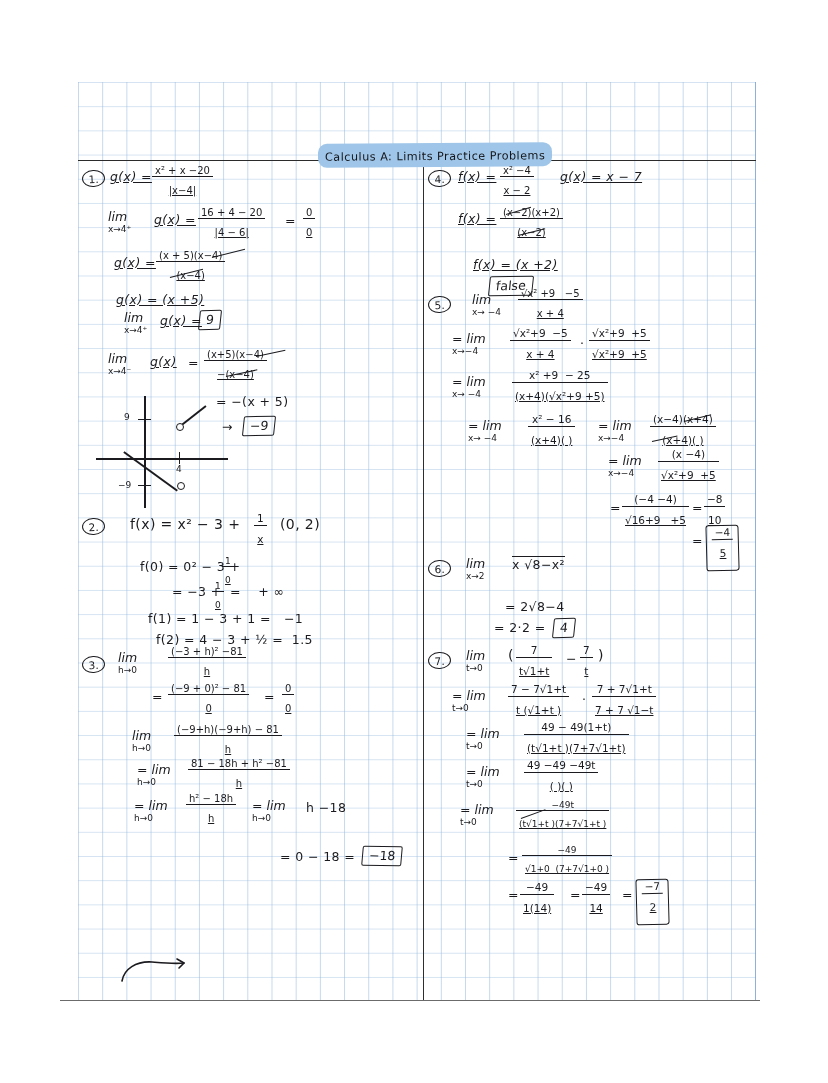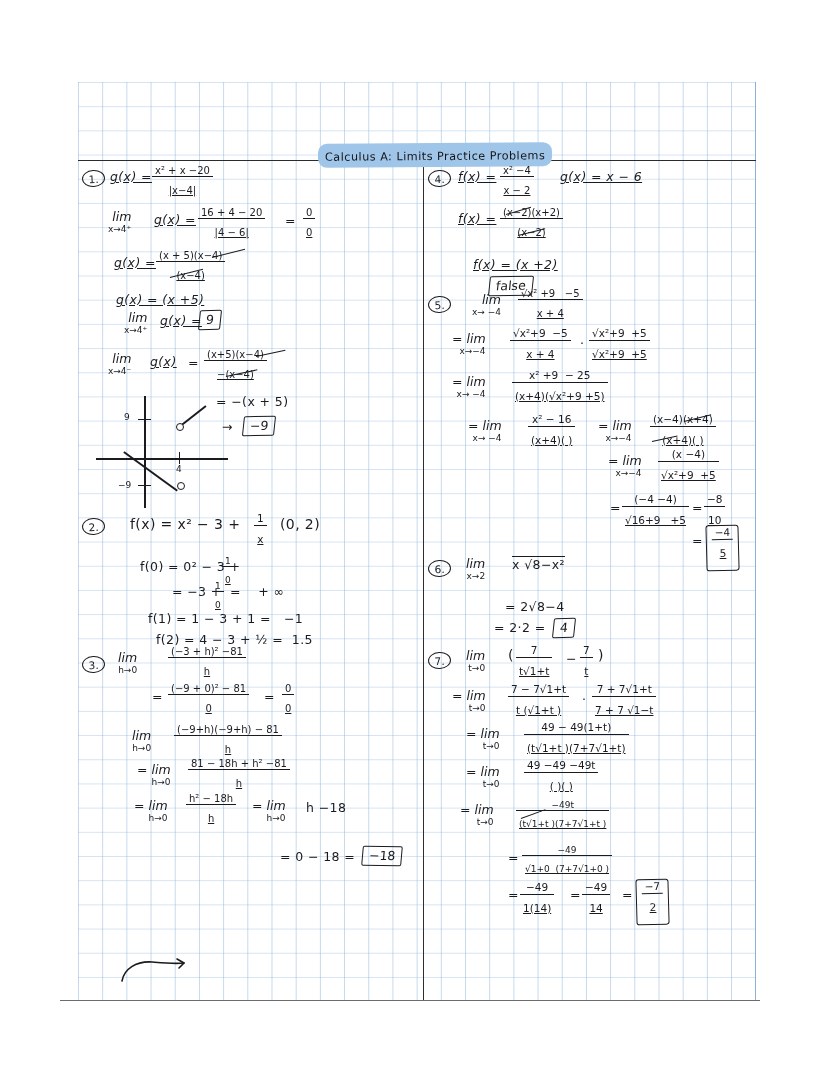--- a/index.html
+++ b/index.html
@@ -53,21 +53,21 @@
   
   .frac{position:absolute;display:inline-block;text-align:center;color:#1b1b1f;
     font-family:"DejaVu Sans",sans-serif;font-size:10px;line-height:1.12;}
   .frac .num{display:block;padding:0 3px;white-space:pre;}
   .frac .den{display:block;padding:8px 3px;white-space:pre;border-top:1.4px solid #1b1b1f;text-decoration:underline;}
   .frac.small{font-size:10.5px;}
   .frac.tiny{font-size:9px;}
 
   
   .lim{position:absolute;color:#1b1b1f;font-family:"DejaVu Sans",sans-serif;
-    line-height:1.0;text-align:right;}
+    line-height:1.0;text-align:left;}
   .lim .l1{display:block;font-size:12.5px;font-style:italic;}
   .lim .l2{display:block;font-size:9px;margin-top:1px;}
 
   
   .boxans{position:absolute;border:1.6px solid #1b1b1f;
     padding:1px 6px 2px 6px;font-size:12.5px;color:#1b1b1f;
     font-family:"DejaVu Sans",sans-serif;white-space:pre;
     border-radius:2px;}
   .skew1{transform:skewX(-7deg) rotate(-1deg);}
   .skew2{transform:skewX(-4deg) rotate(1deg);}
@@ -257,21 +257,21 @@
 
 <span class="hw" style="left:280px;top:850px">= 0 − 18 =</span>
 <div class="boxans skew2" style="left:362px;top:846px">−18</div>
 
 <div class="pnum" style="left:428px;top:170px">4.</div>
 <span class="hw i" style="left:458px;top:170px">f(x) =</span>
 <div class="frac" style="left:500px;top:165px">
   <span class="num">x² −4</span>
   <span class="den">x − 2</span>
 </div>
-<span class="hw i" style="left:560px;top:170px">g(x) = x − 6</span>
+<span class="hw i" style="left:560px;top:170px">g(x) = x − 7</span>
 
 <span class="hw i" style="left:458px;top:212px">f(x) =</span>
 <div class="frac" style="left:500px;top:207px">
   <span class="num">(x−2)(x+2)</span>
   <span class="den">(x−2)</span>
 </div>
 <div class="cancel" style="left:506px;top:214px;width:26px;transform:rotate(-16deg)"></div>
 <div class="cancel" style="left:518px;top:235px;width:28px;transform:rotate(-14deg)"></div>
 
 <span class="hw i" style="left:473px;top:258px">f(x) = (x +2)</span>

